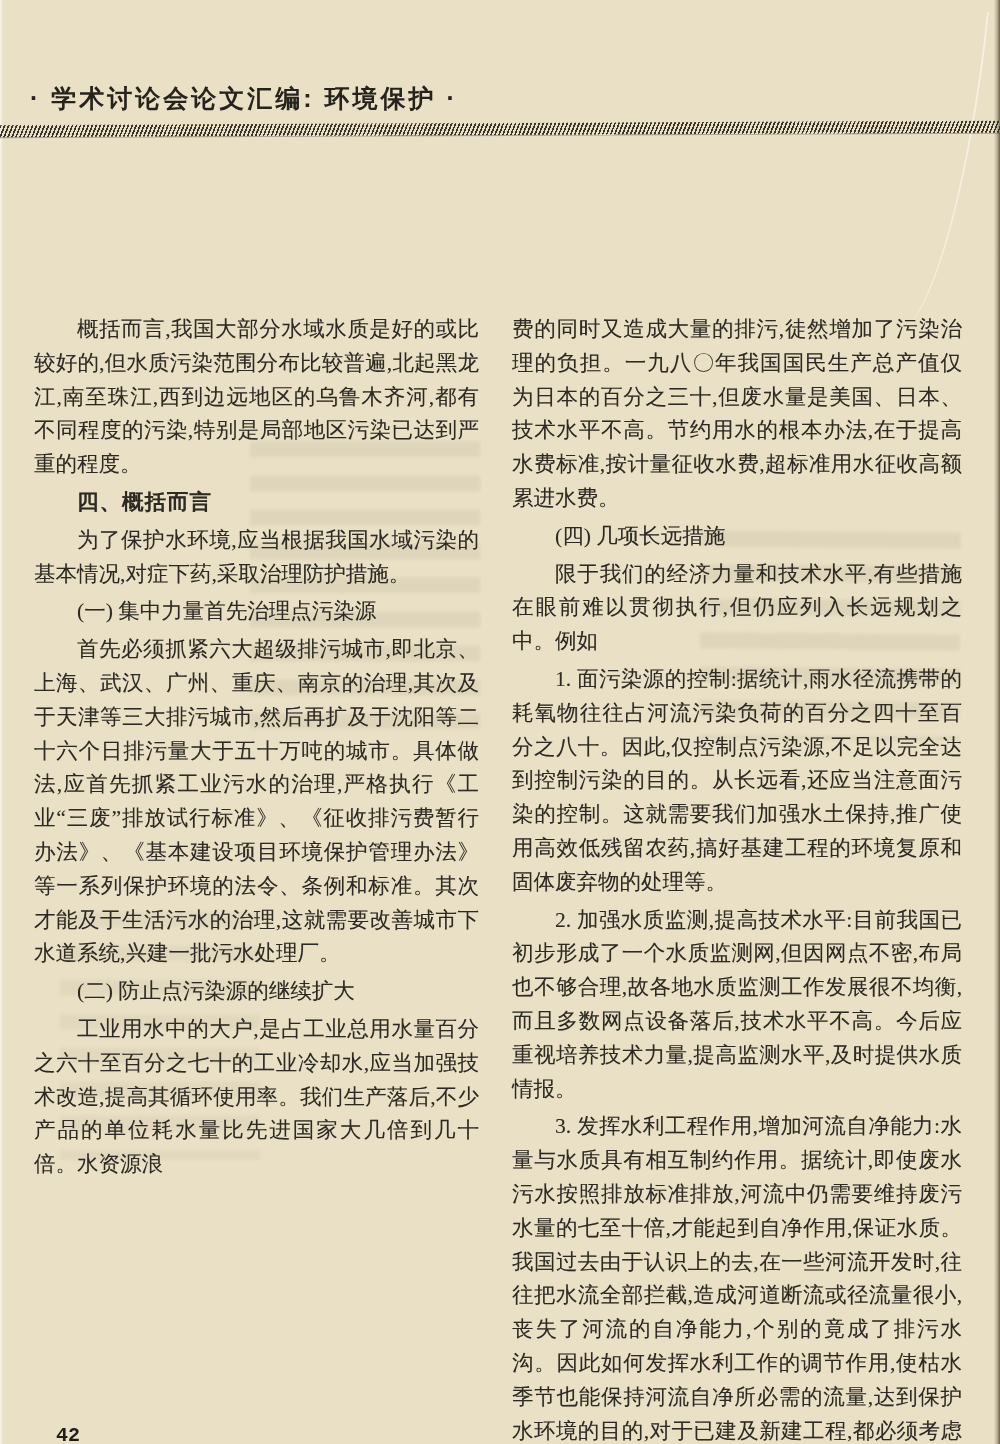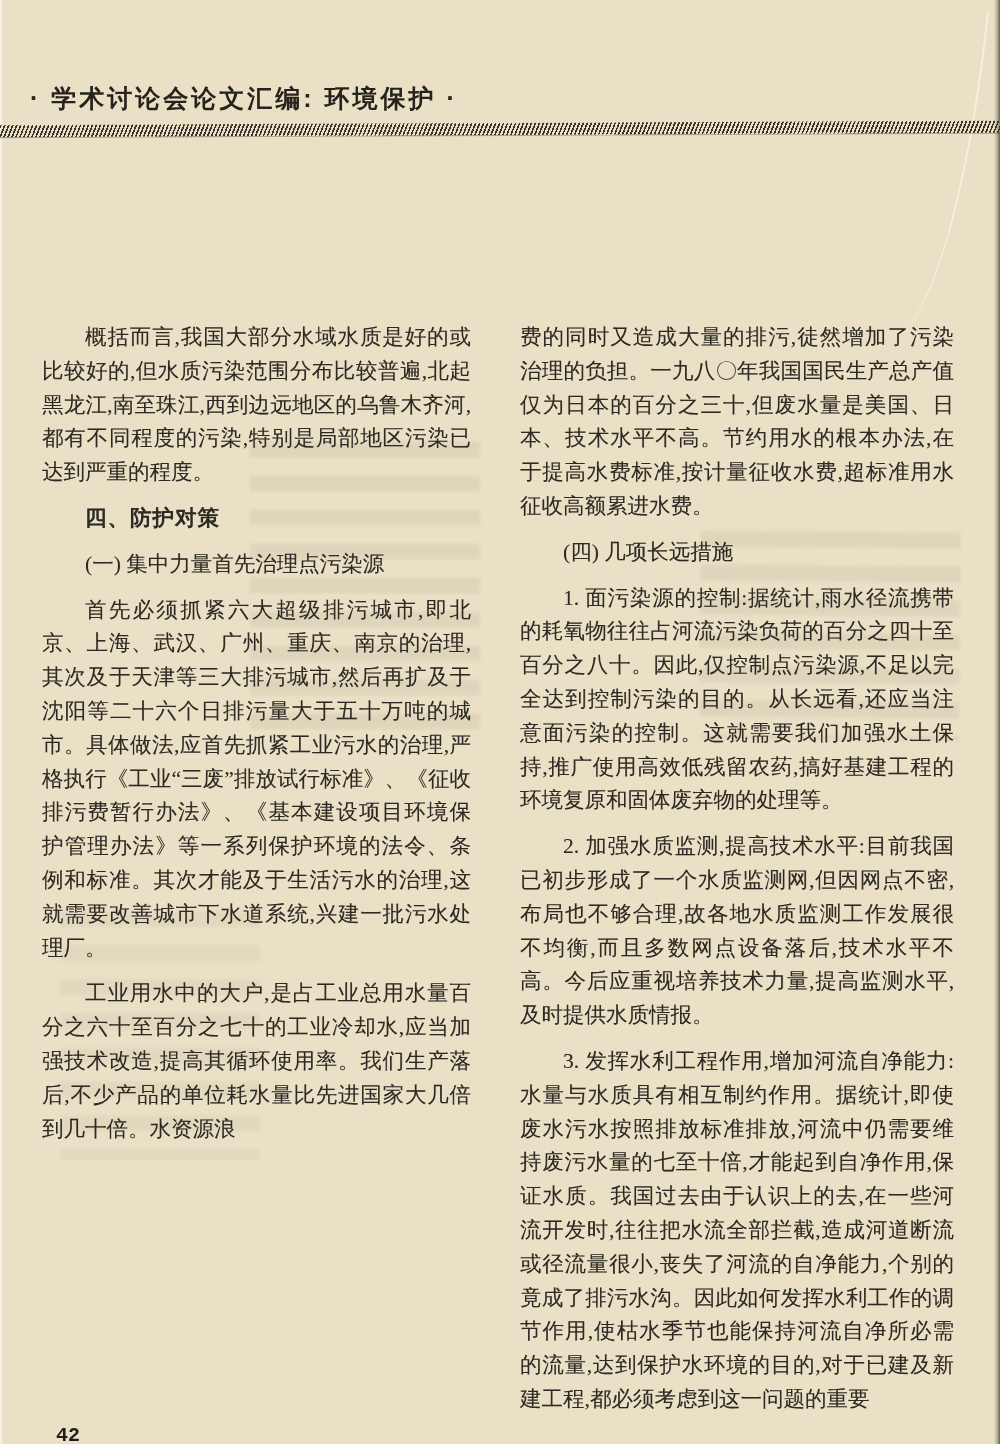--- a/index.html
+++ b/index.html
@@ -54,21 +54,21 @@
   .col {
     position: absolute; top: 309px;
     font-size: 21.5px; line-height: 33.8px;
     text-align: justify;
     color: #2d2a23;
     text-shadow: 0.3px 0.3px 0 rgba(45,42,35,0.25);
   }
   .col-left  { left: 30px;  width: 453px; }
   .col-right { left: 508px; width: 458px; }
 
-  .col p { margin: 12px; padding: 0; }
+  .col p { margin: 4px; padding: 0; }
   .indent { text-indent: 2em; }
   .flush  { text-indent: 0; }
   .heading {
     font-weight: 700;
     text-indent: 2em;
     font-family: "Liberation Sans", "DejaVu Sans", sans-serif;
     letter-spacing: 1px;
   }
 
   .page-number {
@@ -101,27 +101,30 @@
 <div class="running-head">· 学术讨论会论文汇编: 环境保护 ·</div>
 
 <div class="hatch-band"></div>
 
 <div class="ghost ghost-1"></div>
 <div class="ghost ghost-2"></div>
 <div class="ghost ghost-3"></div>
 
 <div class="col col-left">
   <p class="indent">概括而言,我国大部分水域水质是好的或比较好的,但水质污染范围分布比较普遍,北起黑龙江,南至珠江,西到边远地区的乌鲁木齐河,都有不同程度的污染,特别是局部地区污染已达到严重的程度。</p>
-  <p class="heading">四、防护对策</p>
+  <p class="heading">四、概括而言</p>
+  <p class="indent">为了保护水环境,应当根据我国水域污染的基本情况,对症下药,采取治理防护措施。</p>
   <p class="indent">(一) 集中力量首先治理点污染源</p>
   <p class="indent">首先必须抓紧六大超级排污城市,即北京、上海、武汉、广州、重庆、南京的治理,其次及于天津等三大排污城市,然后再扩及于沈阳等二十六个日排污量大于五十万吨的城市。具体做法,应首先抓紧工业污水的治理,严格执行《工业“三废”排放试行标准》、《征收排污费暂行办法》、《基本建设项目环境保护管理办法》等一系列保护环境的法令、条例和标准。其次才能及于生活污水的治理,这就需要改善城市下水道系统,兴建一批污水处理厂。</p>
+  <p class="indent">(二) 防止点污染源的继续扩大</p>
   <p class="indent">工业用水中的大户,是占工业总用水量百分之六十至百分之七十的工业冷却水,应当加强技术改造,提高其循环使用率。我们生产落后,不少产品的单位耗水量比先进国家大几倍到几十倍。水资源浪</p>
 </div>
 
 <div class="col col-right">
   <p class="flush">费的同时又造成大量的排污,徒然增加了污染治理的负担。一九八〇年我国国民生产总产值仅为日本的百分之三十,但废水量是美国、日本、技术水平不高。节约用水的根本办法,在于提高水费标准,按计量征收水费,超标准用水征收高额累进水费。</p>
   <p class="indent">(四) 几项长远措施</p>
+  <p class="indent">限于我们的经济力量和技术水平,有些措施在眼前难以贯彻执行,但仍应列入长远规划之中。例如</p>
   <p class="indent">1. 面污染源的控制:据统计,雨水径流携带的耗氧物往往占河流污染负荷的百分之四十至百分之八十。因此,仅控制点污染源,不足以完全达到控制污染的目的。从长远看,还应当注意面污染的控制。这就需要我们加强水土保持,推广使用高效低残留农药,搞好基建工程的环境复原和固体废弃物的处理等。</p>
   <p class="indent">2. 加强水质监测,提高技术水平:目前我国已初步形成了一个水质监测网,但因网点不密,布局也不够合理,故各地水质监测工作发展很不均衡,而且多数网点设备落后,技术水平不高。今后应重视培养技术力量,提高监测水平,及时提供水质情报。</p>
   <p class="indent">3. 发挥水利工程作用,增加河流自净能力:水量与水质具有相互制约作用。据统计,即使废水污水按照排放标准排放,河流中仍需要维持废污水量的七至十倍,才能起到自净作用,保证水质。我国过去由于认识上的去,在一些河流开发时,往往把水流全部拦截,造成河道断流或径流量很小,丧失了河流的自净能力,个别的竟成了排污水沟。因此如何发挥水利工作的调节作用,使枯水季节也能保持河流自净所必需的流量,达到保护水环境的目的,对于已建及新建工程,都必须考虑到这一问题的重要</p>
 </div>
 
 <div class="page-number">42</div>
 
 </body></html>

